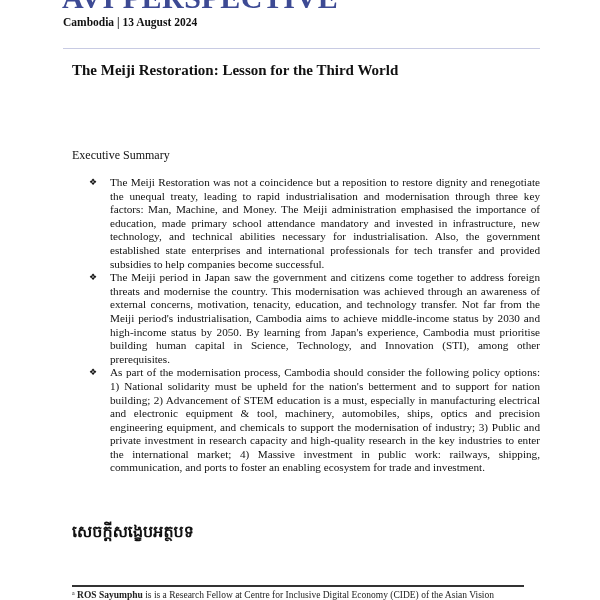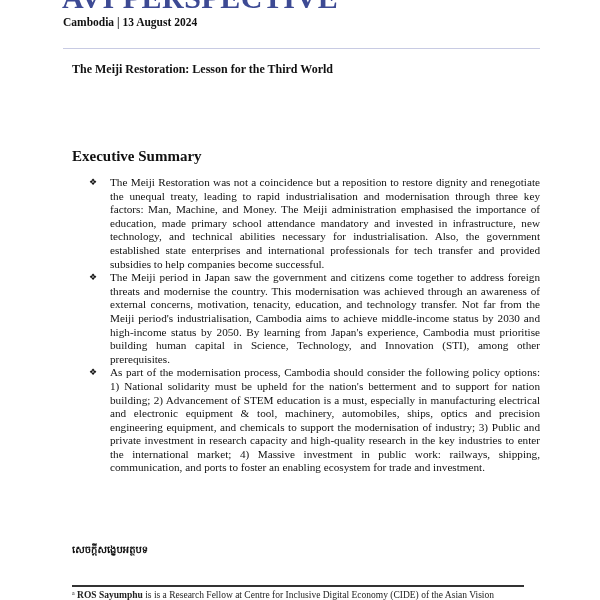--- a/index.html
+++ b/index.html
@@ -46,43 +46,43 @@
       top: 48px;
       width: 477px;
       height: 1px;
       background: #c8cbe3;
     }
     .doc-title {
       position: absolute;
       left: 72px;
       top: 62px;
       font-weight: bold;
-      font-size: 12px;
+      font-size: 15px;
       white-space: nowrap;
     }
     .authors {
       position: absolute;
       left: 72px;
       top: 95px;
       font-style: italic;
       font-size: 11px;
       line-height: 15.5px;
       color: #222;
     }
     .authors sup {
       font-size: 7px;
       vertical-align: 4px;
       margin-left: 2px;
     }
     .section-heading {
       position: absolute;
       left: 72px;
       top: 148px;
-      font-weight: bold;
-      font-size: 15px;
+      font-weight: normal;
+      font-size: 12px;
       white-space: nowrap;
     }
     .bullets {
       position: absolute;
       left: 88px;
       top: 176px;
       width: 452px;
       margin: 0;
       padding: 0;
       list-style: none;
@@ -101,23 +101,22 @@
       top: 0px;
       font-size: 9px;
       line-height: 13.6px;
     }
     .khmer-heading {
       position: absolute;
       left: 72px;
       top: 521px;
       font-family: "DejaVu Sans", sans-serif;
       font-weight: bold;
-      font-size: 10px;
+      font-size: 16px;
       white-space: nowrap;
-      margin-top: 22px;
     }
     .khmer-bullet {
       position: absolute;
       left: 92px;
       top: 545px;
       width: 448px;
       font-family: "DejaVu Sans", sans-serif;
       font-size: 12px;
       white-space: nowrap;
       overflow: hidden;

